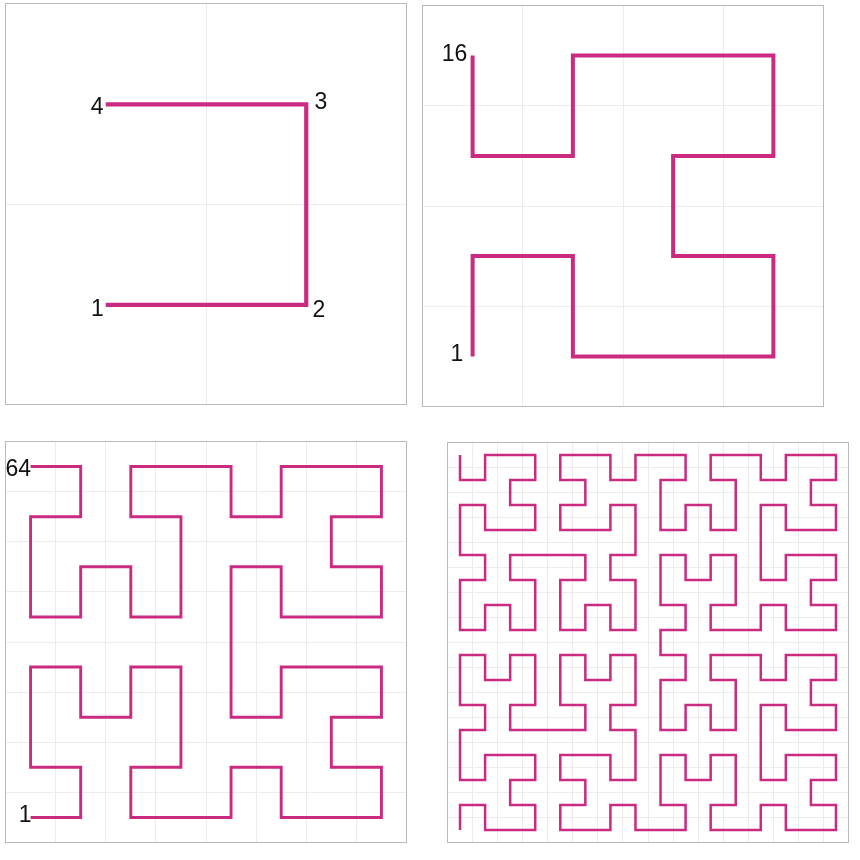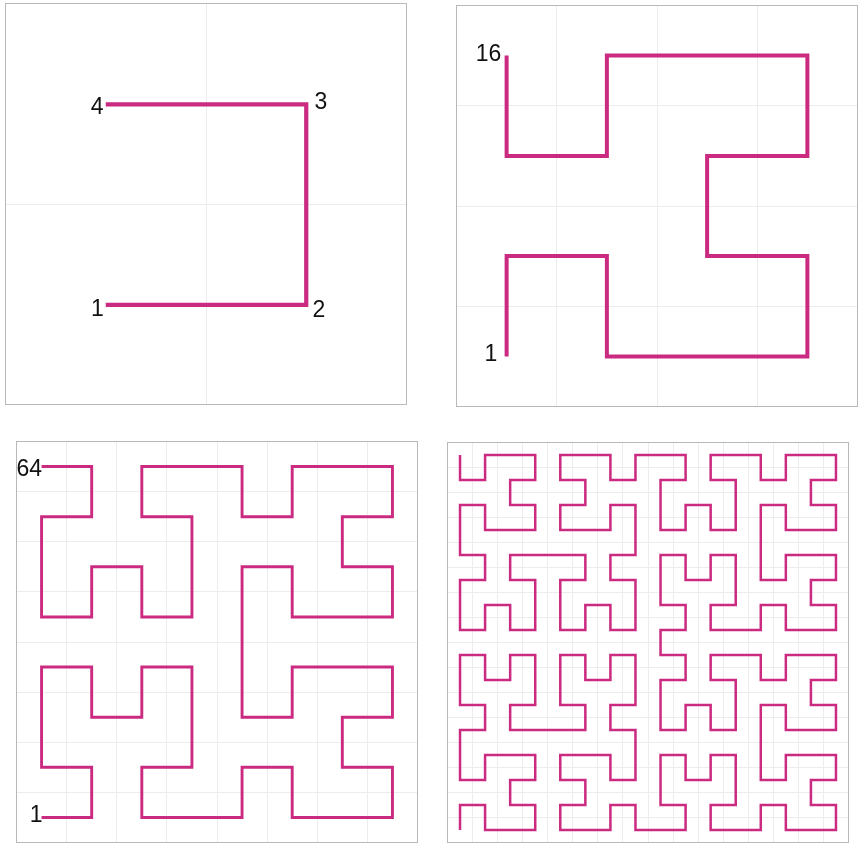--- a/index.html
+++ b/index.html
@@ -22,21 +22,21 @@
 <text text-anchor="end" x="98.6" y="111.4">4</text>
 
 <text text-anchor="start" x="309.5" y="106.4">3</text>
 
 <text text-anchor="end" x="98.9" y="312.9">1</text>
 
 <text text-anchor="start" x="307.6" y="314.0">2</text>
 </svg>
 </div>
 
-<div class="panel" style="left:456px;top:5px">
+<div class="panel" style="left:422px;top:5px">
 <svg width="403" height="403" viewBox="0 0 403 403">
 
 <g stroke="#ececec" stroke-width="1">
 <line x1="100.5" y1="0.5" x2="100.5" y2="401.5"></line>
 <line x1="201.5" y1="0.5" x2="201.5" y2="401.5"></line>
 <line x1="301.5" y1="0.5" x2="301.5" y2="401.5"></line>
 <line x1="0.5" y1="100.5" x2="401.5" y2="100.5"></line>
 <line x1="0.5" y1="201.5" x2="401.5" y2="201.5"></line>
 <line x1="0.5" y1="301.5" x2="401.5" y2="301.5"></line>
 </g>
@@ -44,21 +44,21 @@
 <rect x="0.5" y="0.5" width="401" height="401" fill="none" stroke="#b9b9b9" stroke-width="1"></rect>
 
 <path d="M50.62 351.38 L50.62 251.12 L150.88 251.12 L150.88 351.38 L251.12 351.38 L351.38 351.38 L351.38 251.12 L251.12 251.12 L251.12 150.88 L351.38 150.88 L351.38 50.62 L251.12 50.62 L150.88 50.62 L150.88 150.88 L50.62 150.88 L50.62 50.62" fill="none" stroke="#ca2a80" stroke-width="4.0"></path>
 
 <text text-anchor="end" x="45.3" y="56.1">16</text>
 
 <text text-anchor="end" x="41.2" y="355.9">1</text>
 </svg>
 </div>
 
-<div class="panel" style="left:16px;top:441px">
+<div class="panel" style="left:5px;top:441px">
 <svg width="403" height="403" viewBox="0 0 403 403">
 
 <g stroke="#ececec" stroke-width="1">
 <line x1="50.5" y1="0.5" x2="50.5" y2="401.5"></line>
 <line x1="100.5" y1="0.5" x2="100.5" y2="401.5"></line>
 <line x1="150.5" y1="0.5" x2="150.5" y2="401.5"></line>
 <line x1="201.5" y1="0.5" x2="201.5" y2="401.5"></line>
 <line x1="251.5" y1="0.5" x2="251.5" y2="401.5"></line>
 <line x1="301.5" y1="0.5" x2="301.5" y2="401.5"></line>
 <line x1="351.5" y1="0.5" x2="351.5" y2="401.5"></line>

